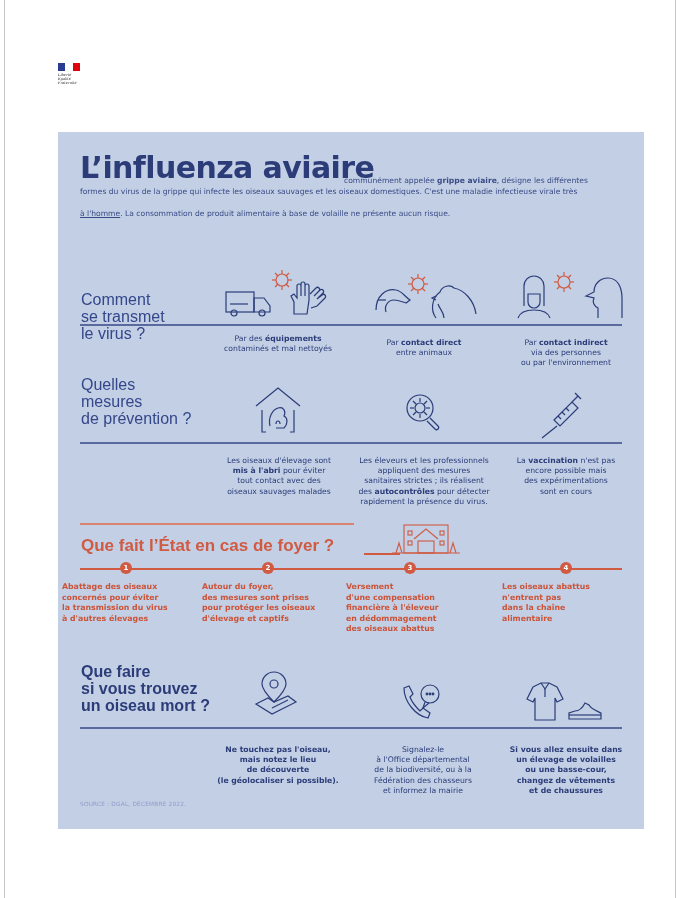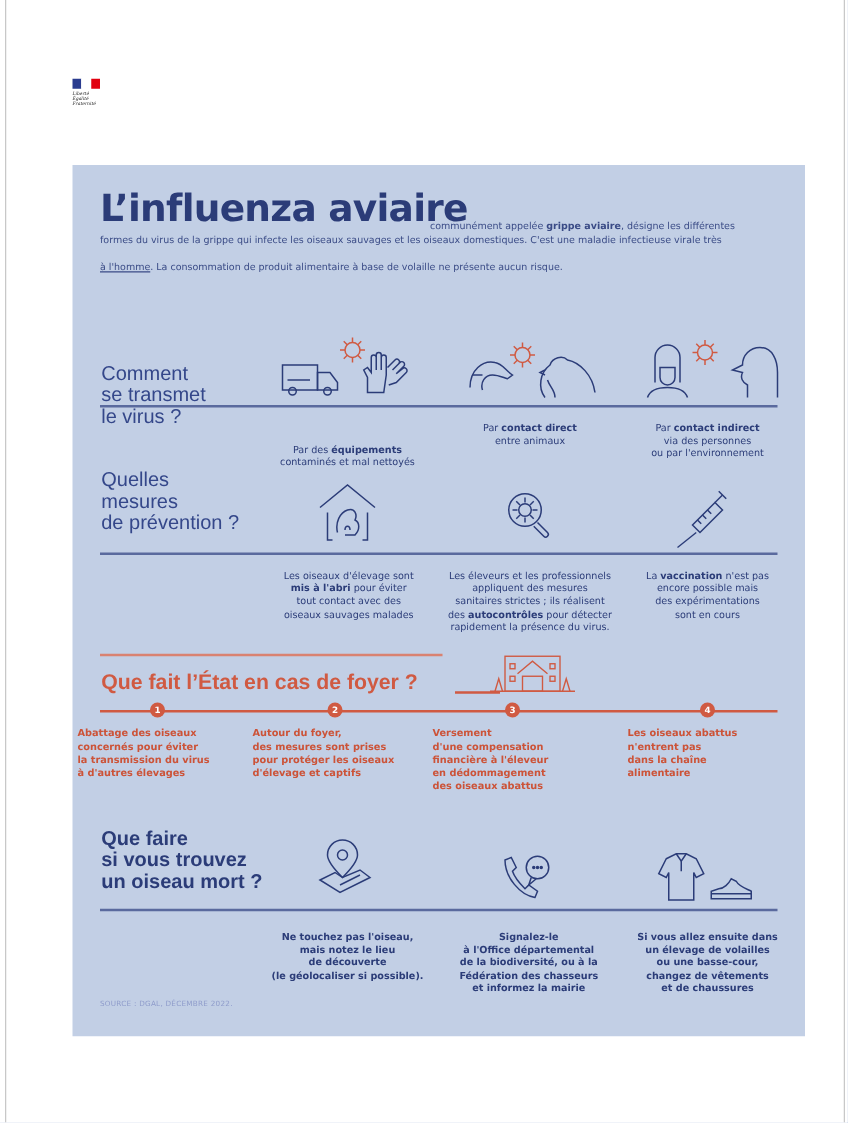--- a/index.html
+++ b/index.html
@@ -124,21 +124,21 @@
         <line x1="39" y1="5" x2="42" y2="8"></line>
         <line x1="50" y1="16" x2="53" y2="19"></line>
         <line x1="53" y1="5" x2="50" y2="8"></line>
         <line x1="39" y1="19" x2="42" y2="16"></line>
       </g>
     <path d="M80 48 v-10 c-4 -2 -6 -6 -4 -10 l-8 -2 l8 -4 c0 -8 6 -14 14 -14 c10 0 14 10 14 20 v20"></path>
   </svg>
 
   <div class="abs hr" style="left:22px;top:192px;width:542px;"></div>
 
-  <div class="abs col-txt" style="left:150px;top:223px;width:140px;">
+  <div class="abs col-txt" style="left:150px;top:202px;width:140px;">
     <div><span>Par des </span><b>équipements</b></div>
     <div>contaminés et mal nettoyés</div>
   </div>
   <div class="abs col-txt" style="left:438px;top:206px;width:140px;">
     <div><span>Par </span><b>contact indirect</b></div>
     <div>via des personnes</div>
     <div>ou par l'environnement</div>
   </div>
   <div class="abs col-txt" style="left:296px;top:206px;width:140px;">
     <div><span>Par </span><b>contact direct</b></div>
@@ -284,21 +284,21 @@
   </svg>
 
   <div class="abs hr" style="left:22px;top:595px;width:542px;"></div>
 
   <div class="abs col-txt" style="left:146px;top:613px;width:148px;font-weight:bold;">
     <div>Ne touchez pas l'oiseau,</div>
     <div>mais notez le lieu</div>
     <div>de découverte</div>
     <div>(le géolocaliser si possible).</div>
   </div>
-  <div class="abs col-txt" style="left:290px;top:613px;width:150px;font-weight:bold;">
+  <div class="abs col-txt" style="left:290px;top:613px;width:150px;font-weight:normal;">
     <div>Signalez-le</div>
     <div>à l'Office départemental</div>
     <div>de la biodiversité, ou à la</div>
     <div>Fédération des chasseurs</div>
     <div>et informez la mairie</div>
   </div>
   <div class="abs col-txt" style="left:440px;top:613px;width:136px;font-weight:bold;">
     <div>Si vous allez ensuite dans</div>
     <div>un élevage de volailles</div>
     <div>ou une basse-cour,</div>

